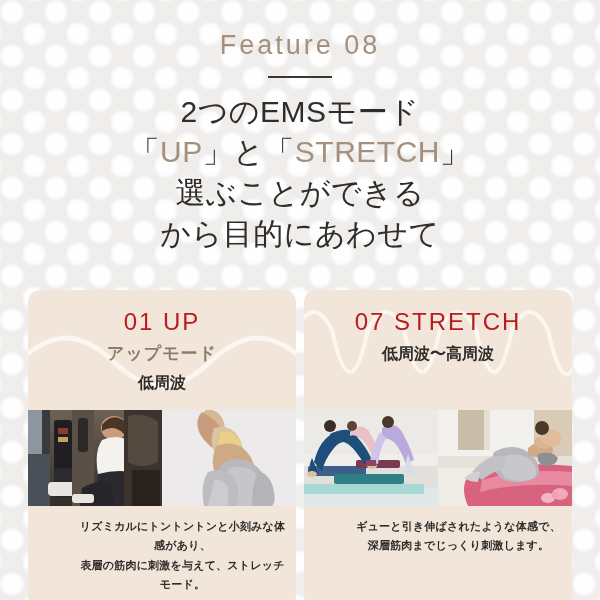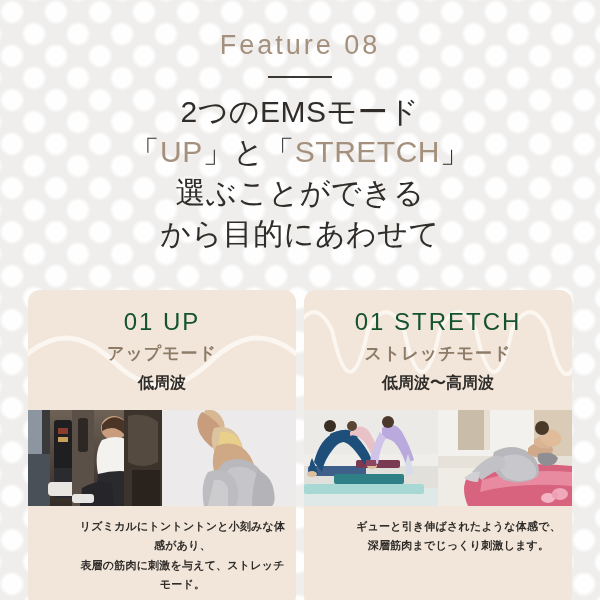--- a/index.html
+++ b/index.html
@@ -94,21 +94,21 @@
   .card-head-text {
     position: relative;
     z-index: 2;
     text-align: center;
     padding-top: 20px;
   }
   .card-num {
     font-size: 24px;
     font-weight: 300;
     letter-spacing: 2px;
-    color: #14532d;
+    color: #b91c1c;
     line-height: 1;
   }
   .card-title {
     margin-top: 12px;
     font-size: 17px;
     font-weight: 600;
     letter-spacing: 1px;
     color: #8d7b68;
     line-height: 1;
     font-family: Liberation Mono, monospace;
@@ -229,22 +229,21 @@
         <span>表層の筋肉に刺激を与えて、ストレッチモード。</span>
       </div>
     </div>
 
     <div class="card">
       <div class="card-head">
         <svg class="wave-svg" viewBox="0 0 268 120" preserveAspectRatio="none">
           <path d="M-8,40 C 4,16 16,16 28,40 C 40,96 52,96 64,40 C 76,16 88,16 100,40 C 112,96 124,96 136,40 C 148,16 160,16 172,40 C 184,96 196,96 208,40 C 220,16 232,16 244,40 C 256,96 268,96 276,56" fill="none" stroke="#fbf6ef" stroke-width="4" stroke-linecap="round"></path>
         </svg>
         <div class="card-head-text">
-          <div class="card-num">01 STRETCH</div>
-          <div class="card-title">ストレッチモード</div>
+          <div class="card-num">07 STRETCH</div>
           <div class="card-freq">低周波〜高周波</div>
         </div>
       </div>
 
       <div class="photos">
         <div class="photo">
           <svg viewBox="0 0 134 96" preserveAspectRatio="none" width="134" height="96">
             <rect width="134" height="96" fill="#f0eeea"></rect>
             <rect x="0" y="0" width="134" height="44" fill="#eceae6"></rect>
             <rect x="0" y="56" width="134" height="40" fill="#e2e0da"></rect>

